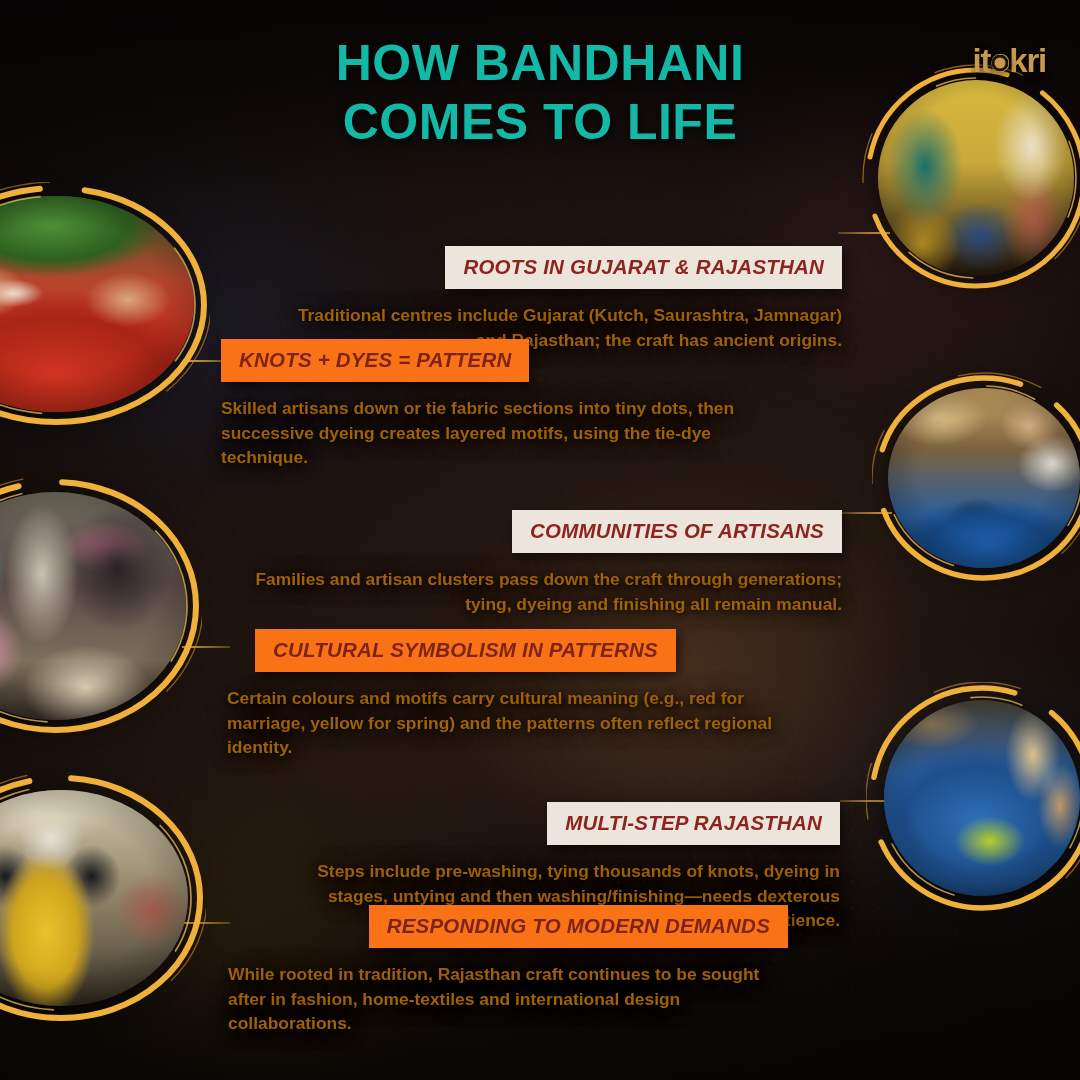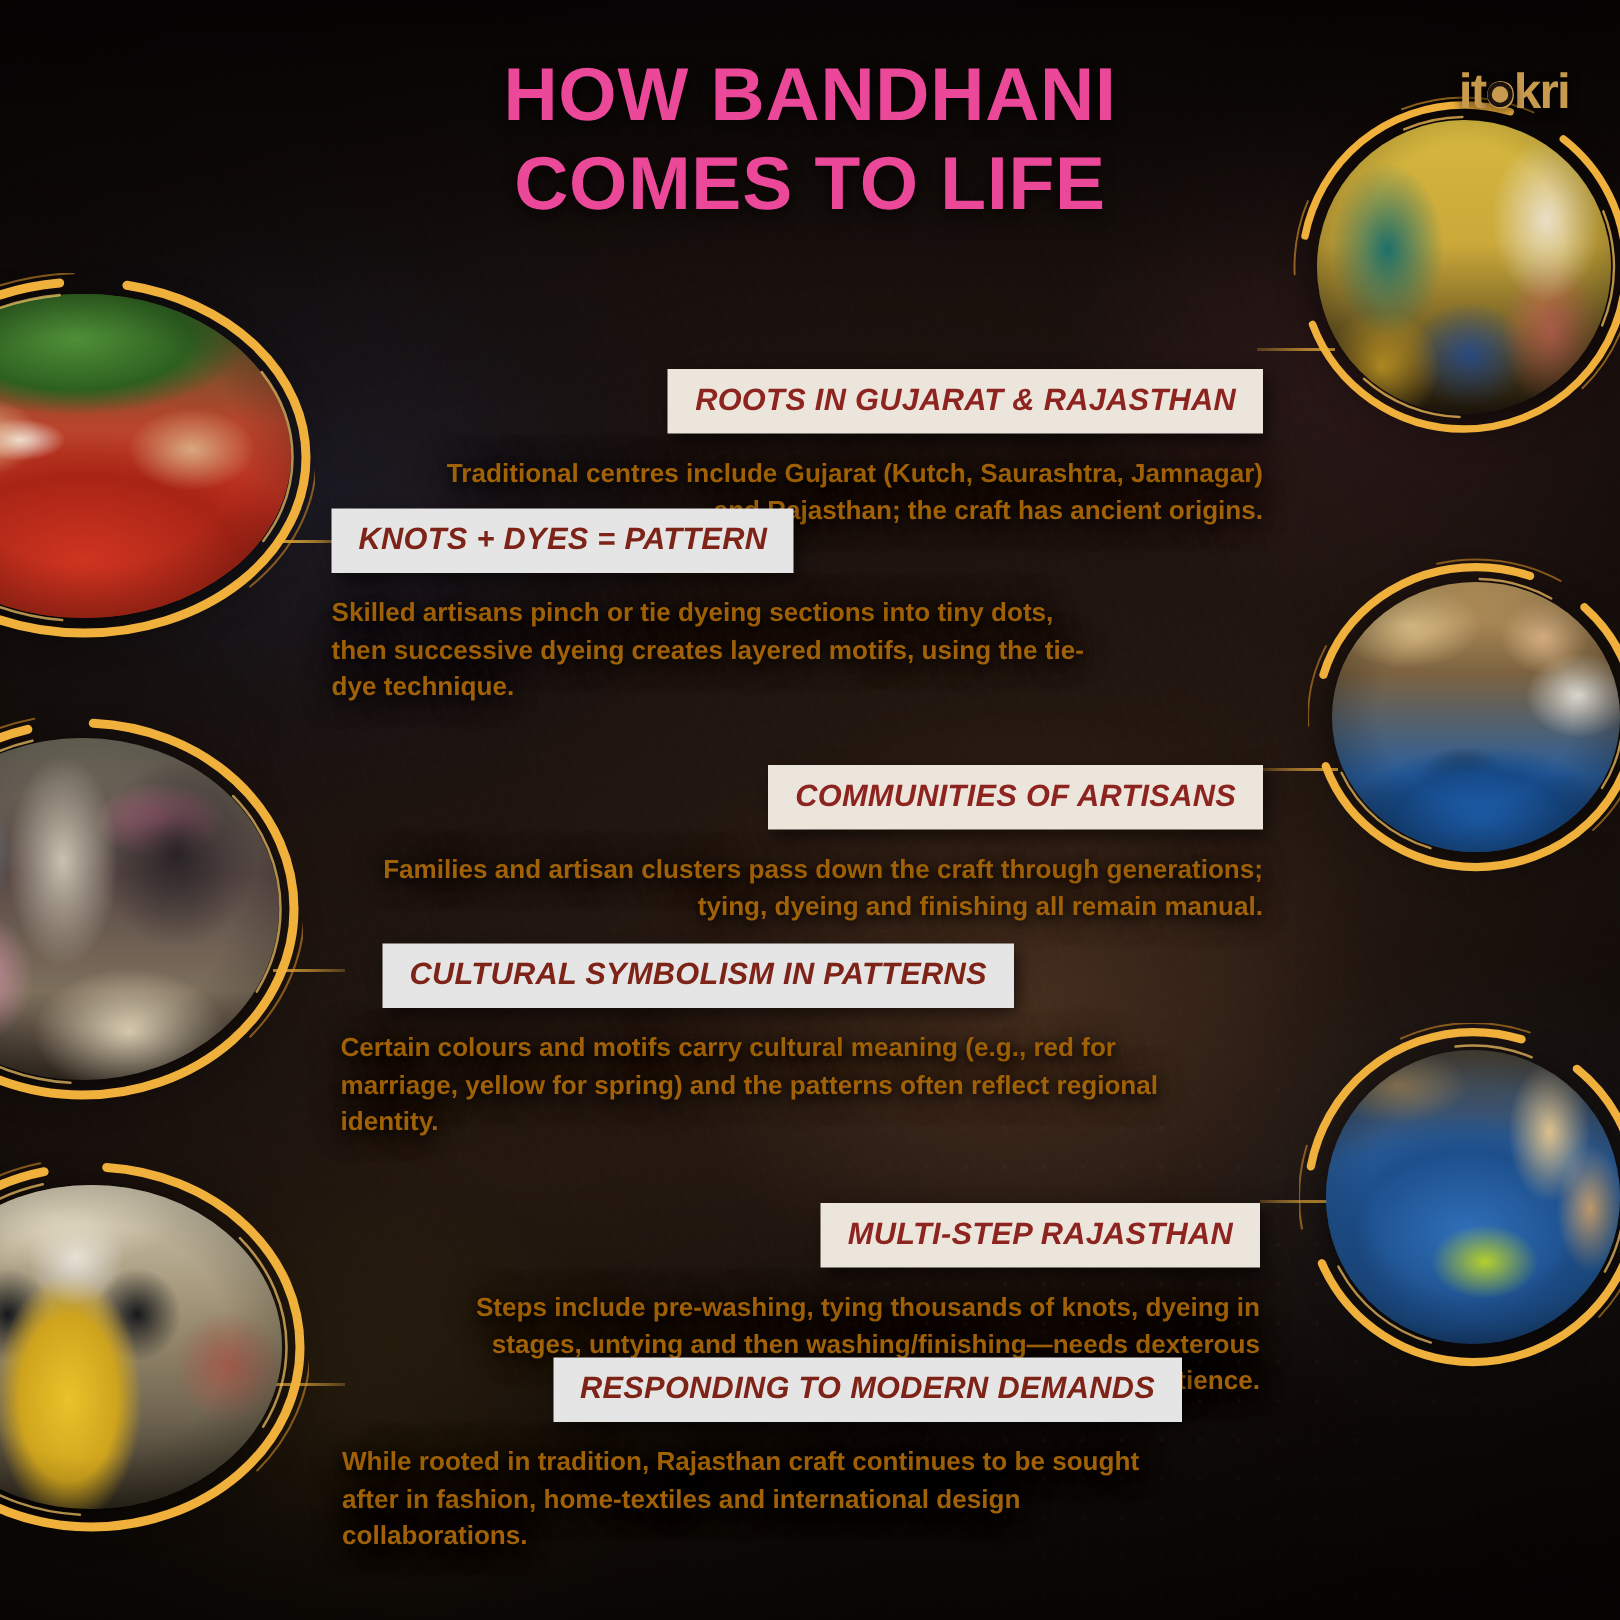--- a/index.html
+++ b/index.html
@@ -64,21 +64,21 @@
     position: absolute;
     left: 0; right: 0; top: 34px;
     text-align: center;
     z-index: 40;
   }
   .title-line {
     font-size: 50px;
     font-weight: bold;
     letter-spacing: 0.5px;
     line-height: 1.17;
-    color: #ec4899;
+    color: #14b8a6;
     text-shadow: 0 3px 10px rgba(0,0,0,0.75);
   }
 
   .logo {
     position: absolute;
     top: 42px; right: 34px;
     z-index: 45;
     font-size: 33px;
     font-weight: bold;
     letter-spacing: -1.2px;
@@ -135,21 +135,21 @@
     display: inline-block;
     padding: 9px 18px 10px 18px;
     font-size: 20.5px;
     font-weight: bold;
     font-style: italic;
     letter-spacing: 0.2px;
     white-space: nowrap;
     box-shadow: 3px 4px 10px rgba(0,0,0,0.55);
   }
   .banner.cream { background: #ebe5dc; color: #8e2420; margin-top: 32px; }
-  .banner.amber { background: #e5e5e5; color: #7e2317; }
+  .banner.amber { background: #f97316; color: #7e2317; }
 
   .body-text {
     margin-top: 14px;
     font-size: 17.4px;
     font-weight: bold;
     line-height: 1.42;
     color: #a16207;
     text-shadow: 0 2px 7px rgba(0,0,0,0.9), 0 0 22px rgba(0,0,0,0.7);
   }
   .align-right { text-align: right; }
@@ -295,21 +295,21 @@
     <div style="text-align:right;">
       <div class="banner cream">ROOTS IN GUJARAT &amp; RAJASTHAN</div>
     </div>
     <div class="body-text align-right">Traditional centres include Gujarat (Kutch, Saurashtra, Jamnagar) and Rajasthan; the craft has ancient origins.</div>
   </div>
 
   <div class="section" style="left:221px; top:339px; width:520px;">
     <div style="text-align:left;">
       <div class="banner amber">KNOTS + DYES = PATTERN</div>
     </div>
-    <div class="body-text align-left">Skilled artisans pinch or tie dyeing sections into tiny dots, then successive dyeing creates layered motifs, using the tie-dye technique.</div>
+    <div class="body-text align-left">Skilled artisans down or tie fabric sections into tiny dots, then successive dyeing creates layered motifs, using the tie-dye technique.</div>
   </div>
 
   <div class="section" style="left:240px; top:478px; width:602px;">
     <div style="text-align:right;">
       <div class="banner cream">COMMUNITIES OF ARTISANS</div>
     </div>
     <div class="body-text align-right">Families and artisan clusters pass down the craft through generations; tying, dyeing and finishing all remain manual.</div>
   </div>
 
   <div class="section" style="left:227px; top:629px; width:545px;">

